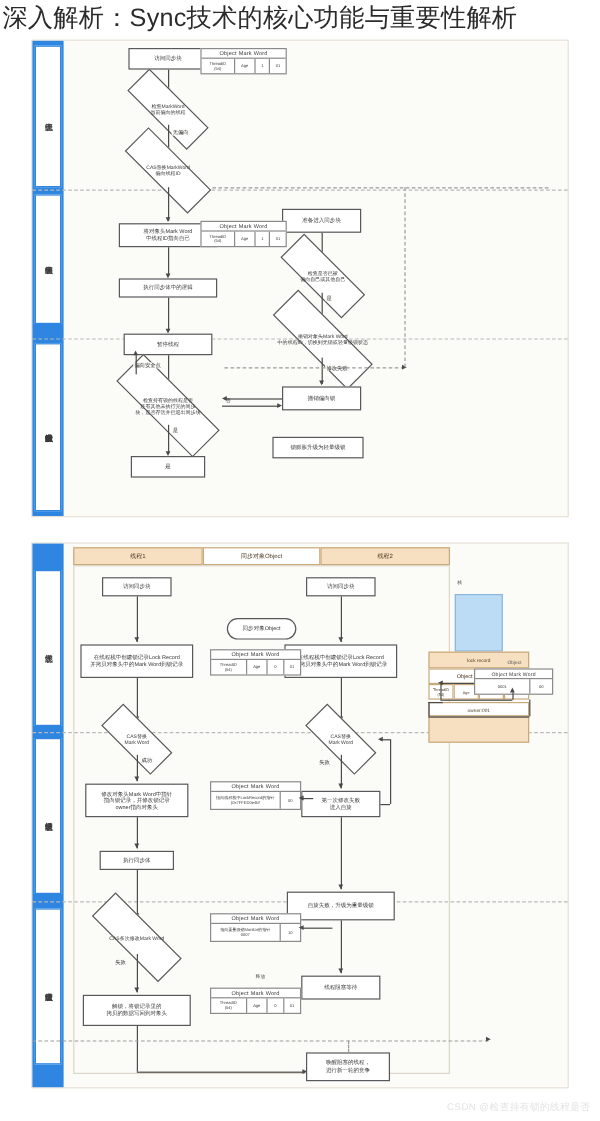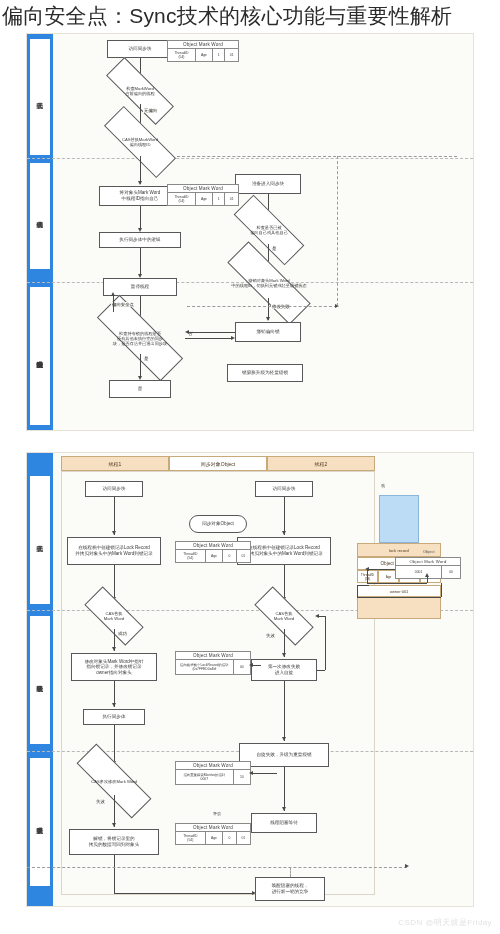--- a/index.html
+++ b/index.html
@@ -143,21 +143,21 @@
   
   #watermark{
     position:absolute; right:8px; bottom:6px;
     font-size:8px; color:#e3e3e3; letter-spacing:0.4px;
     user-select:none;
   }
 </style>
 </head>
 <body>
 
-<div id="page-title">偏向安全点：Sync技术的核心功能与重要性解析</div>
+<div id="page-title">深入解析：Sync技术的核心功能与重要性解析</div>
 
 <div class="diagram" id="diagram-1">
 
   <div class="rail"></div>
   <div class="rail-cell" style="top:4px;height:118px;">
     <span>无锁状态</span>
   </div>
   <div class="rail-cell" style="top:128px;height:108px;">
     <span>偏向锁状态</span>
   </div>
@@ -455,13 +455,13 @@
   <div class="ln h" style="left:340px;top:130px;width:60px;"></div>
   <div class="ln v" style="left:400px;top:124px;height:6px;"></div>
   <div class="arrow-u" style="left:398px;top:120px;"></div>
   <div class="ln h" style="left:330px;top:144px;width:84px;"></div>
   <div class="ln v" style="left:414px;top:130px;height:14px;"></div>
   <div class="ln v" style="left:330px;top:132px;height:12px;"></div>
   <div class="ln h" style="left:330px;top:132px;width:12px;"></div>
 
 </div>
 
-<div id="watermark">CSDN @明天就是Friday</div>
+<div id="watermark">CSDN @检查持有锁的线程是否</div>
 
 </body></html>

